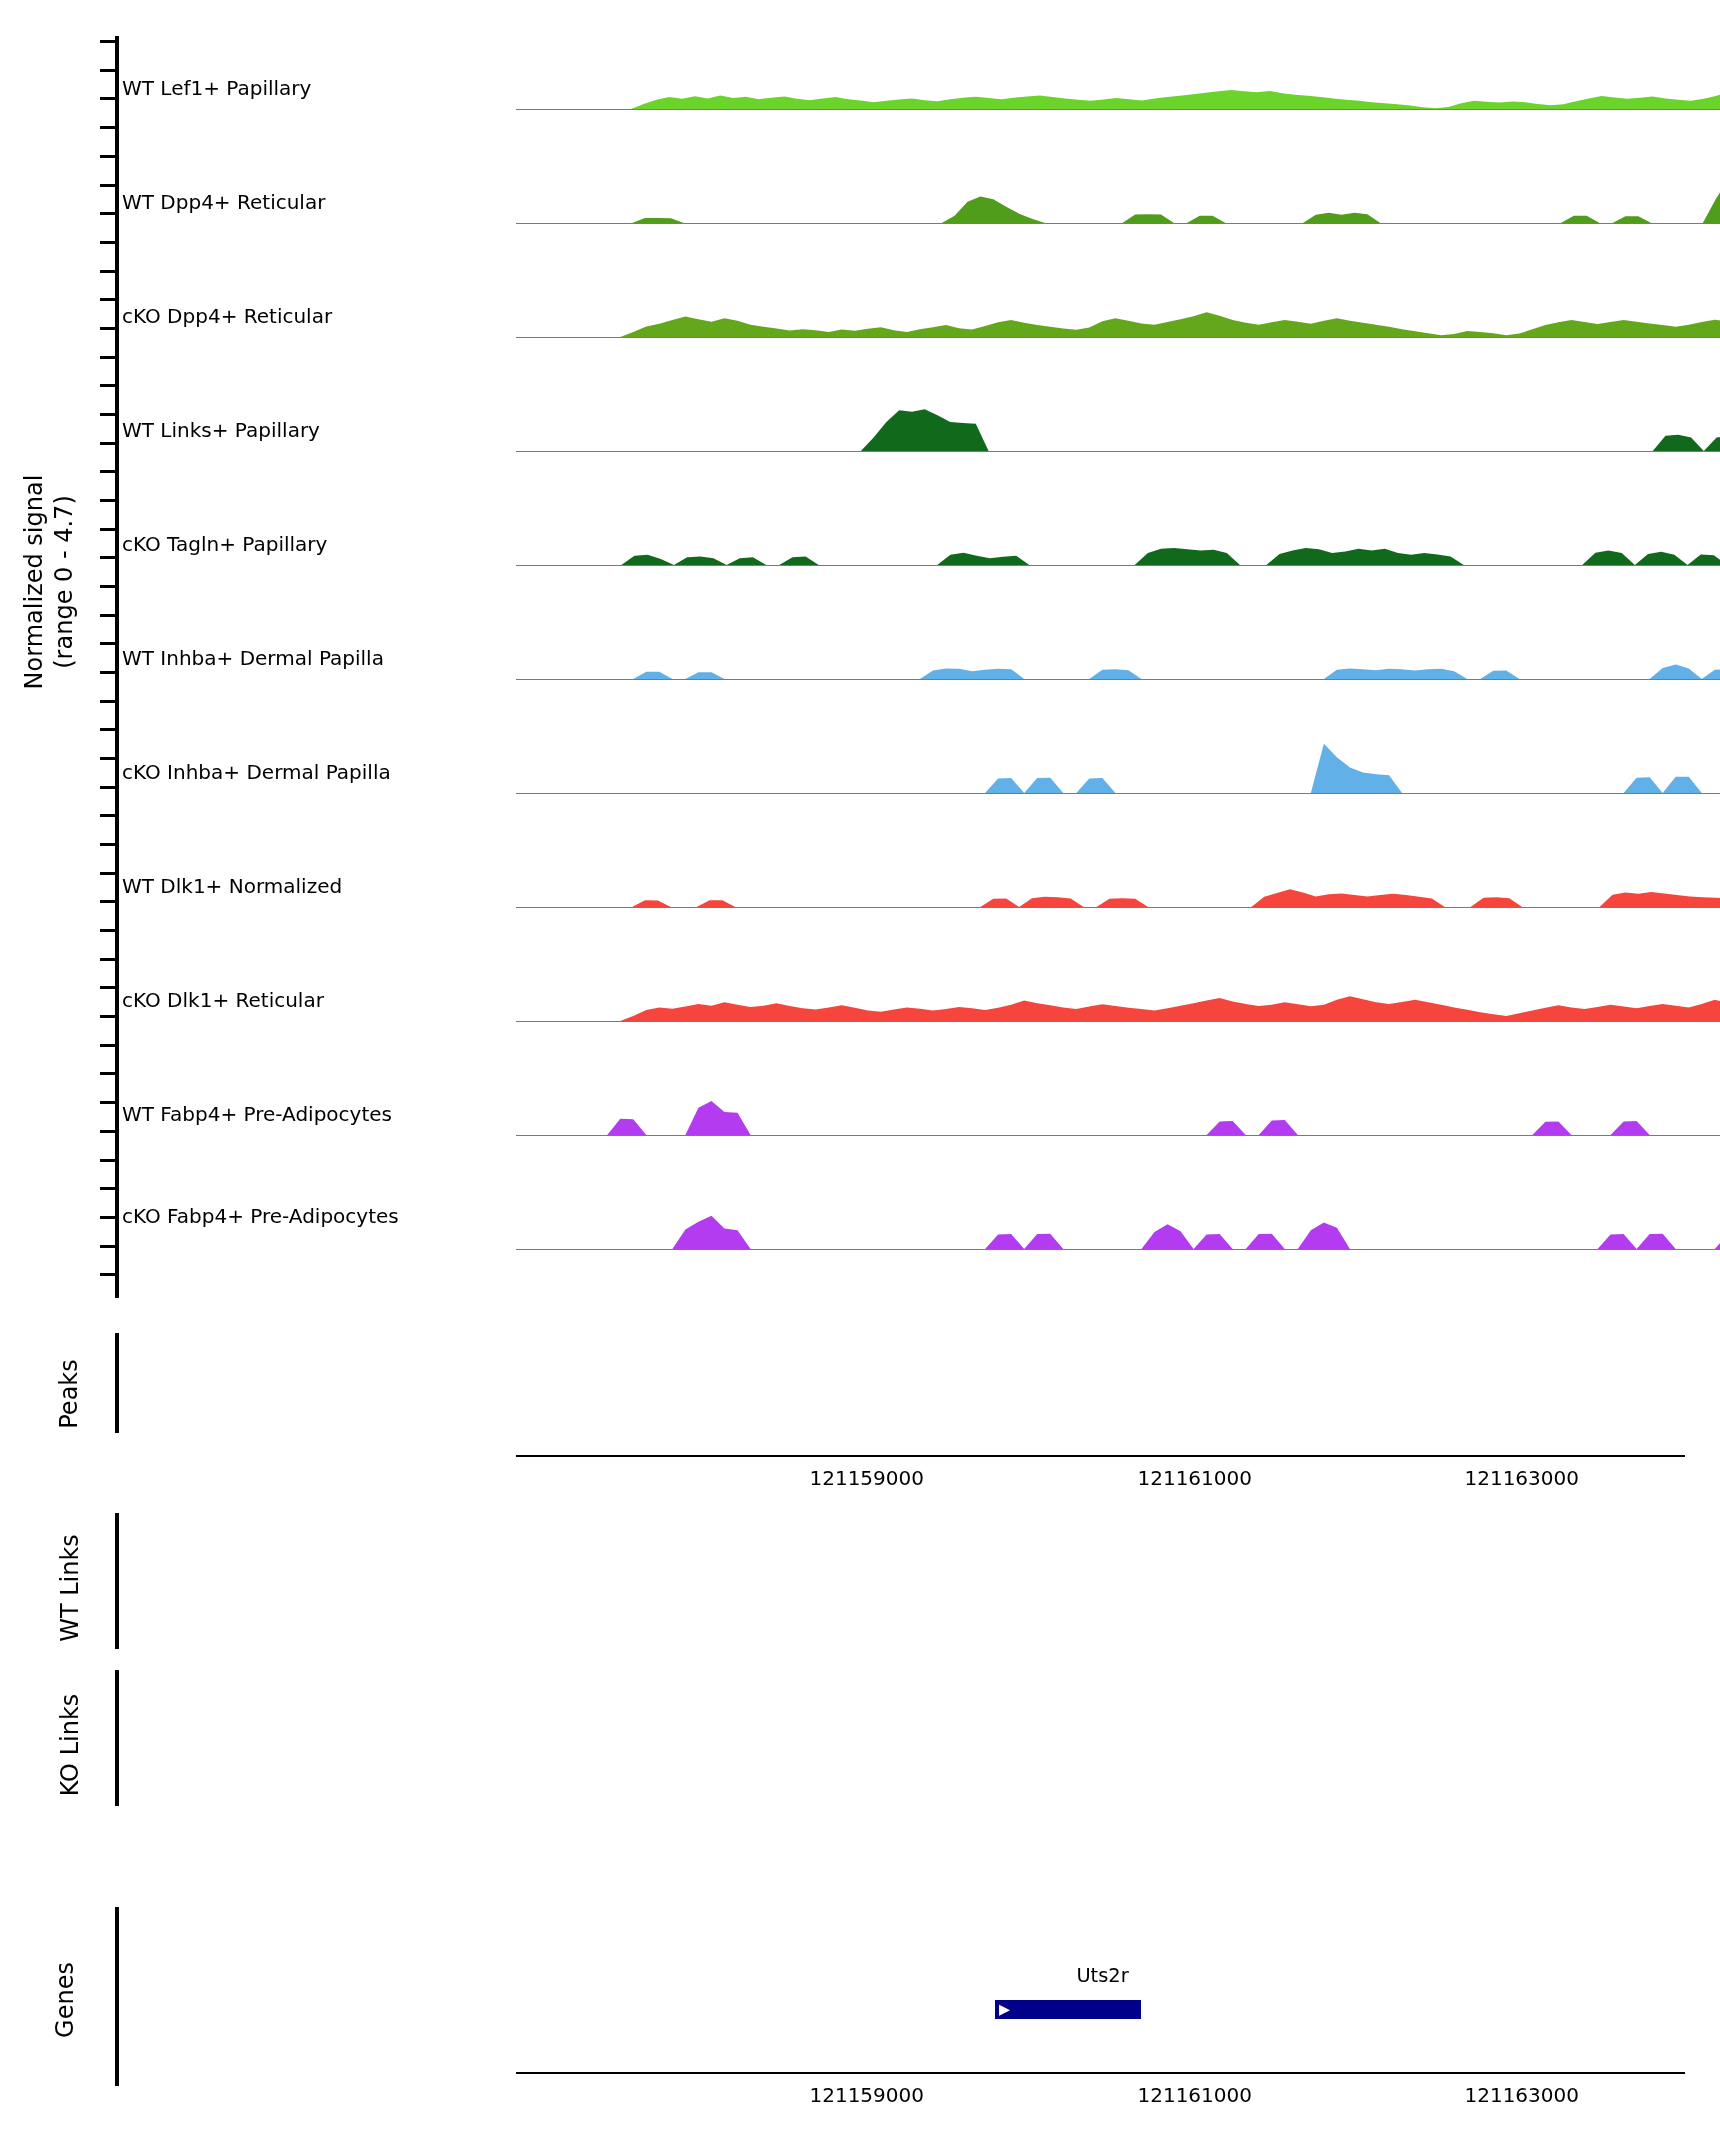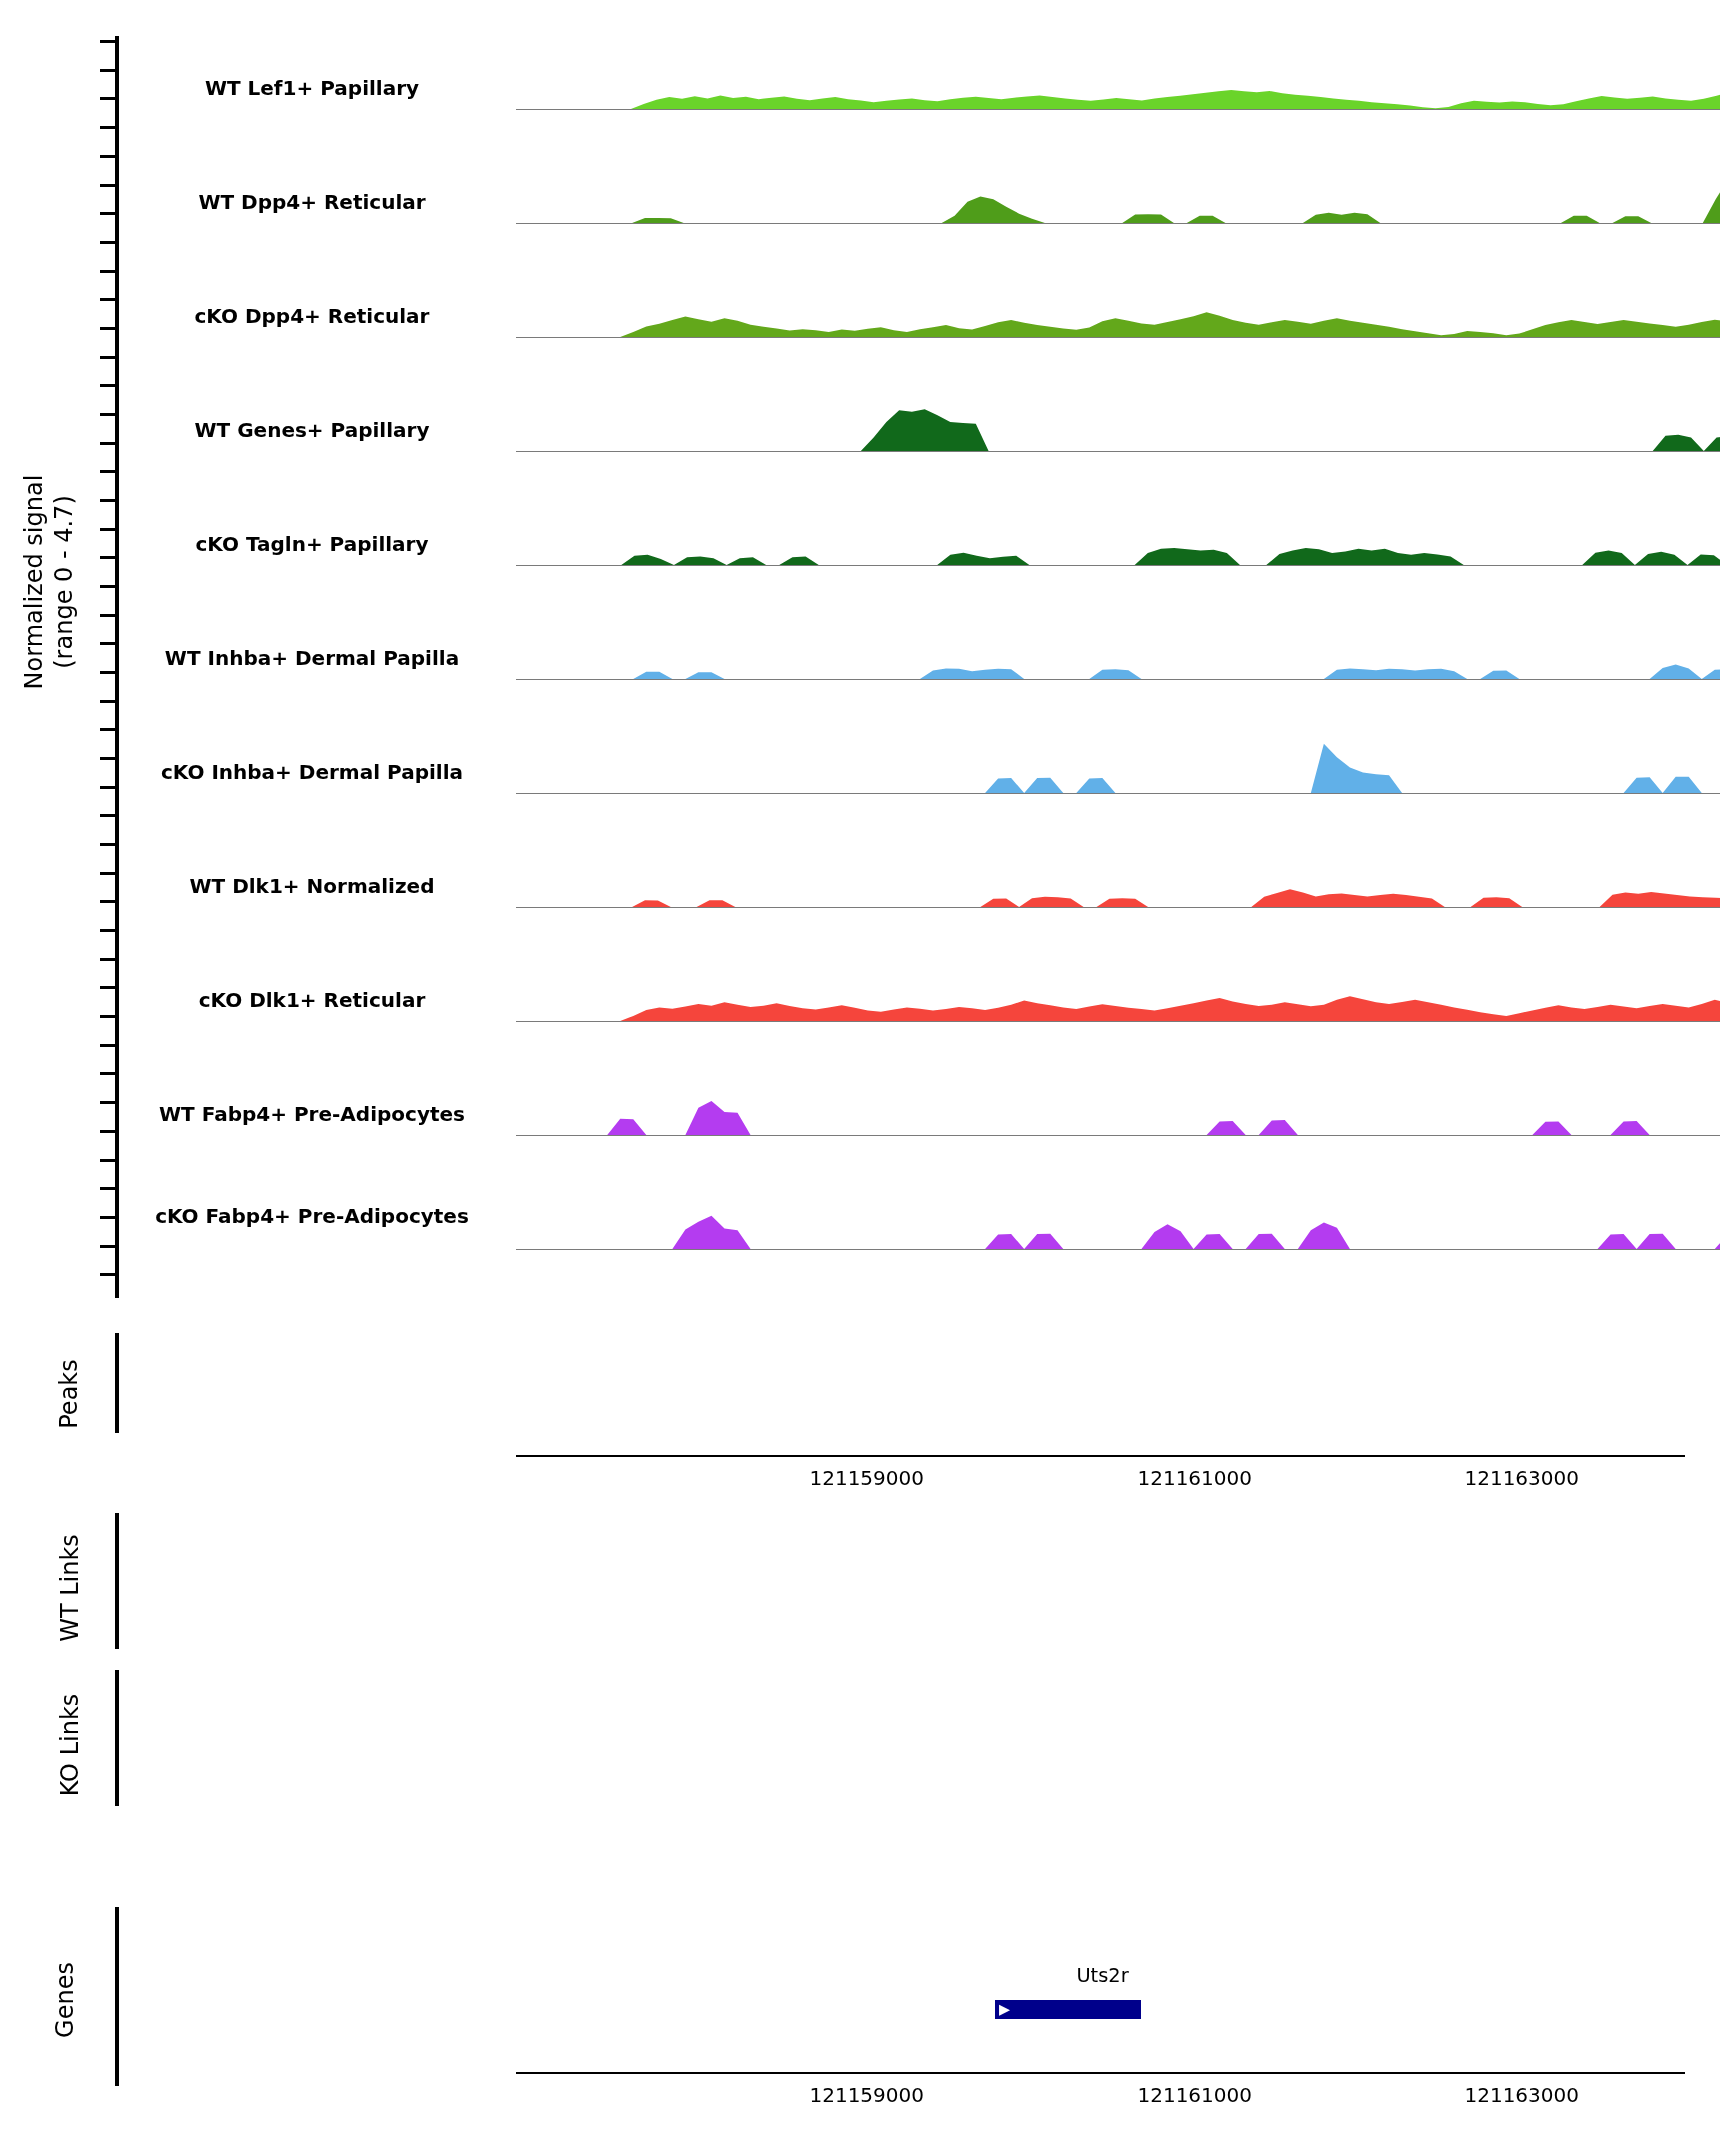--- a/index.html
+++ b/index.html
@@ -59,24 +59,23 @@
 
   .track {
     position: absolute;
     left: 122px;
     width: 1563px;
   }
   .track-label {
     position: absolute;
     left: 0px;
     width: 380px;
-    text-align: center;
+    text-align: left;
     font-size: 20px;
     white-space: nowrap;
-    font-weight: bold;
   }
   .track-plot {
     position: absolute;
     left: 394px;
     width: 1290px;
     height: 80px;
   }
   .track-baseline {
     position: absolute;
     left: 394px;
@@ -227,21 +226,21 @@
         <div class="track" style="top: 257px;">
           <div class="track-label" style="top: 47px;">cKO Dpp4+ Reticular</div>
           <div class="track-plot" style="top: 0px;">
             <svg viewBox="0 0 1000 100" preserveAspectRatio="none">
               <path d="M 0 100 L 0.00 100.00 L 10.10 100.00 L 20.20 100.00 L 30.30 100.00 L 40.40 100.00 L 50.51 100.00 L 60.61 100.00 L 70.71 100.00 L 80.81 100.00 L 90.91 93.62 L 101.01 86.81 L 111.11 83.40 L 121.21 78.72 L 131.31 74.47 L 141.41 77.66 L 151.52 80.85 L 161.62 76.60 L 171.72 79.79 L 181.82 84.68 L 191.92 87.23 L 202.02 89.36 L 212.12 91.91 L 222.22 90.21 L 232.32 91.49 L 242.42 93.62 L 252.53 90.64 L 262.63 92.34 L 272.73 89.79 L 282.83 87.66 L 292.93 91.49 L 303.03 93.62 L 313.13 90.21 L 323.23 87.66 L 333.33 85.11 L 343.43 88.94 L 353.54 90.64 L 363.64 86.38 L 373.74 81.70 L 383.84 78.72 L 393.94 82.13 L 404.04 85.11 L 414.14 87.23 L 424.24 89.36 L 434.34 91.06 L 444.44 88.09 L 454.55 80.43 L 464.65 76.60 L 474.75 79.57 L 484.85 82.98 L 494.95 84.68 L 505.05 81.28 L 515.15 77.66 L 525.25 74.04 L 535.35 69.15 L 545.45 73.40 L 555.56 78.72 L 565.66 82.13 L 575.76 84.68 L 585.86 81.70 L 595.96 78.72 L 606.06 80.85 L 616.16 83.40 L 626.26 79.79 L 636.36 76.60 L 646.46 79.57 L 656.57 82.13 L 666.67 84.68 L 676.77 87.23 L 686.87 90.21 L 696.97 92.77 L 707.07 95.32 L 717.17 97.87 L 727.27 96.17 L 737.37 92.55 L 747.47 93.62 L 757.58 95.32 L 767.68 97.87 L 777.78 95.74 L 787.88 90.43 L 797.98 85.11 L 808.08 81.70 L 818.18 78.72 L 828.28 81.28 L 838.38 83.83 L 848.48 81.28 L 858.59 78.72 L 868.69 80.85 L 878.79 82.98 L 888.89 85.11 L 898.99 87.23 L 909.09 84.68 L 919.19 81.28 L 929.29 78.30 L 939.39 80.43 L 949.49 82.98 L 959.60 85.11 L 969.70 82.55 L 979.80 79.79 L 989.90 81.91 L 1000.00 100.00 L 1000 100 Z" fill="#63a81b"></path>
             </svg>
           </div>
           <div class="track-baseline" style="top: 80px;"></div>
         </div>
         <div class="track" style="top: 371px;">
-          <div class="track-label" style="top: 47px;">WT Genes+ Papillary</div>
+          <div class="track-label" style="top: 47px;">WT Links+ Papillary</div>
           <div class="track-plot" style="top: 0px;">
             <svg viewBox="0 0 1000 100" preserveAspectRatio="none">
               <path d="M 0 100 L 0.00 100.00 L 9.90 100.00 L 19.80 100.00 L 29.70 100.00 L 39.60 100.00 L 49.50 100.00 L 59.41 100.00 L 69.31 100.00 L 79.21 100.00 L 89.11 100.00 L 99.01 100.00 L 108.91 100.00 L 118.81 100.00 L 128.71 100.00 L 138.61 100.00 L 148.51 100.00 L 158.42 100.00 L 168.32 100.00 L 178.22 100.00 L 188.12 100.00 L 198.02 100.00 L 207.92 100.00 L 217.82 100.00 L 227.72 100.00 L 237.62 100.00 L 247.52 100.00 L 257.43 100.00 L 267.33 100.00 L 277.23 82.98 L 287.13 63.83 L 297.03 48.94 L 306.93 51.06 L 316.83 47.87 L 326.73 55.32 L 336.63 63.83 L 346.53 64.89 L 356.44 65.96 L 366.34 100.00 L 376.24 100.00 L 386.14 100.00 L 396.04 100.00 L 405.94 100.00 L 415.84 100.00 L 425.74 100.00 L 435.64 100.00 L 445.54 100.00 L 455.45 100.00 L 465.35 100.00 L 475.25 100.00 L 485.15 100.00 L 495.05 100.00 L 504.95 100.00 L 514.85 100.00 L 524.75 100.00 L 534.65 100.00 L 544.55 100.00 L 554.46 100.00 L 564.36 100.00 L 574.26 100.00 L 584.16 100.00 L 594.06 100.00 L 603.96 100.00 L 613.86 100.00 L 623.76 100.00 L 633.66 100.00 L 643.56 100.00 L 653.47 100.00 L 663.37 100.00 L 673.27 100.00 L 683.17 100.00 L 693.07 100.00 L 702.97 100.00 L 712.87 100.00 L 722.77 100.00 L 732.67 100.00 L 742.57 100.00 L 752.48 100.00 L 762.38 100.00 L 772.28 100.00 L 782.18 100.00 L 792.08 100.00 L 801.98 100.00 L 811.88 100.00 L 821.78 100.00 L 831.68 100.00 L 841.58 100.00 L 851.49 100.00 L 861.39 100.00 L 871.29 100.00 L 881.19 100.00 L 891.09 80.85 L 900.99 79.79 L 910.89 82.98 L 920.79 100.00 L 930.69 82.98 L 940.59 81.91 L 950.50 100.00 L 960.40 82.98 L 970.30 81.91 L 980.20 87.23 L 990.10 76.60 L 1000.00 100.00 L 1000 100 Z" fill="#11691b"></path>
             </svg>
           </div>
           <div class="track-baseline" style="top: 80px;"></div>
         </div>
         <div class="track" style="top: 485px;">
           <div class="track-label" style="top: 47px;">cKO Tagln+ Papillary</div>
           <div class="track-plot" style="top: 0px;">

